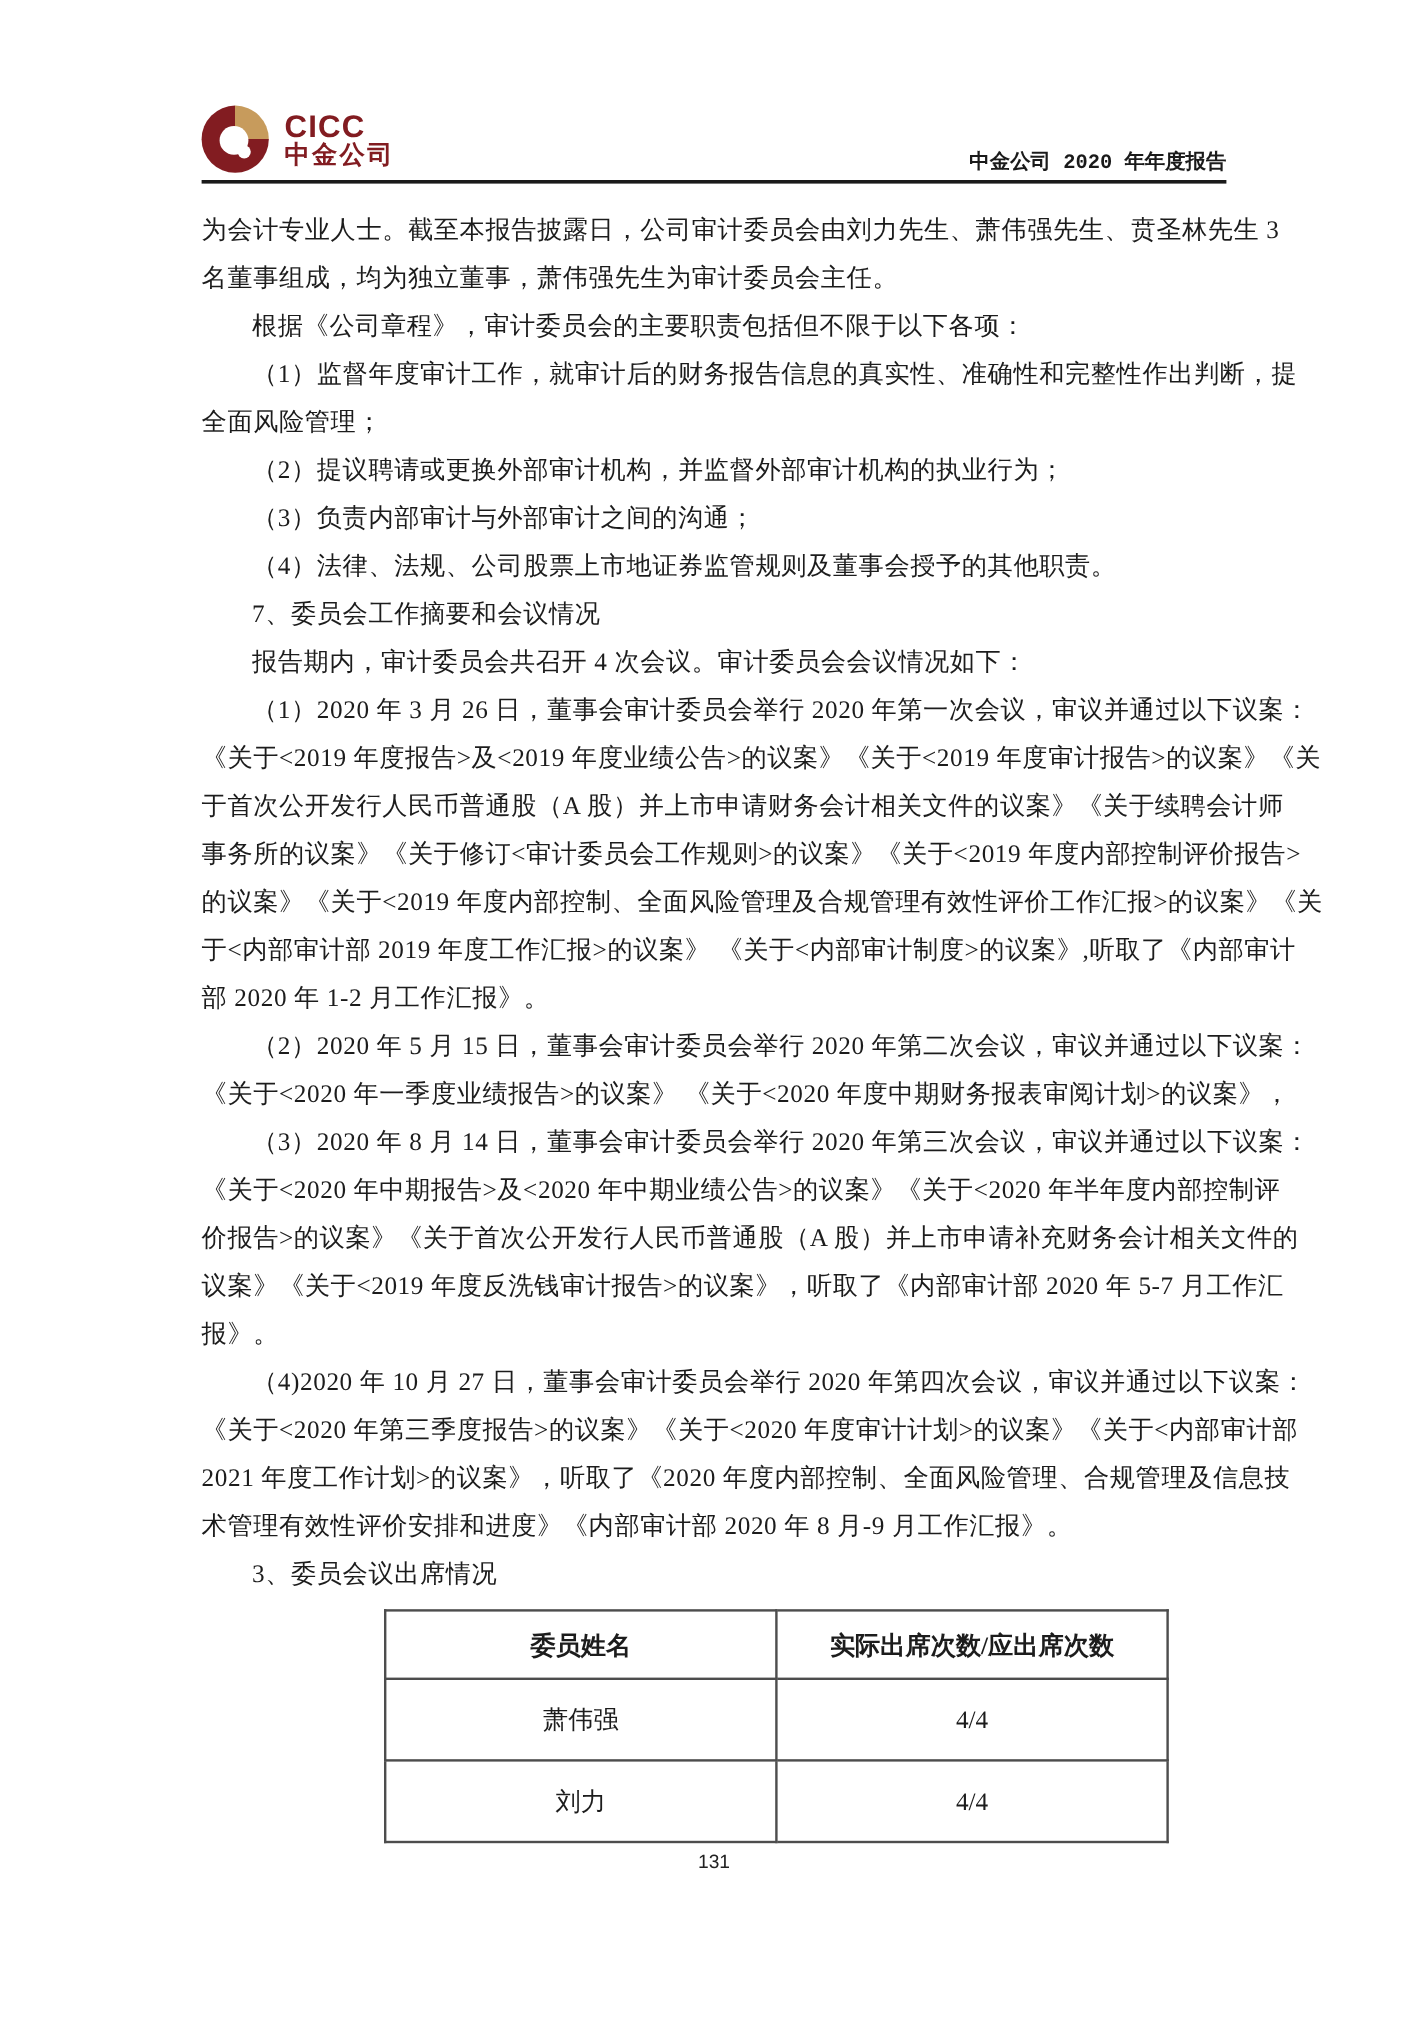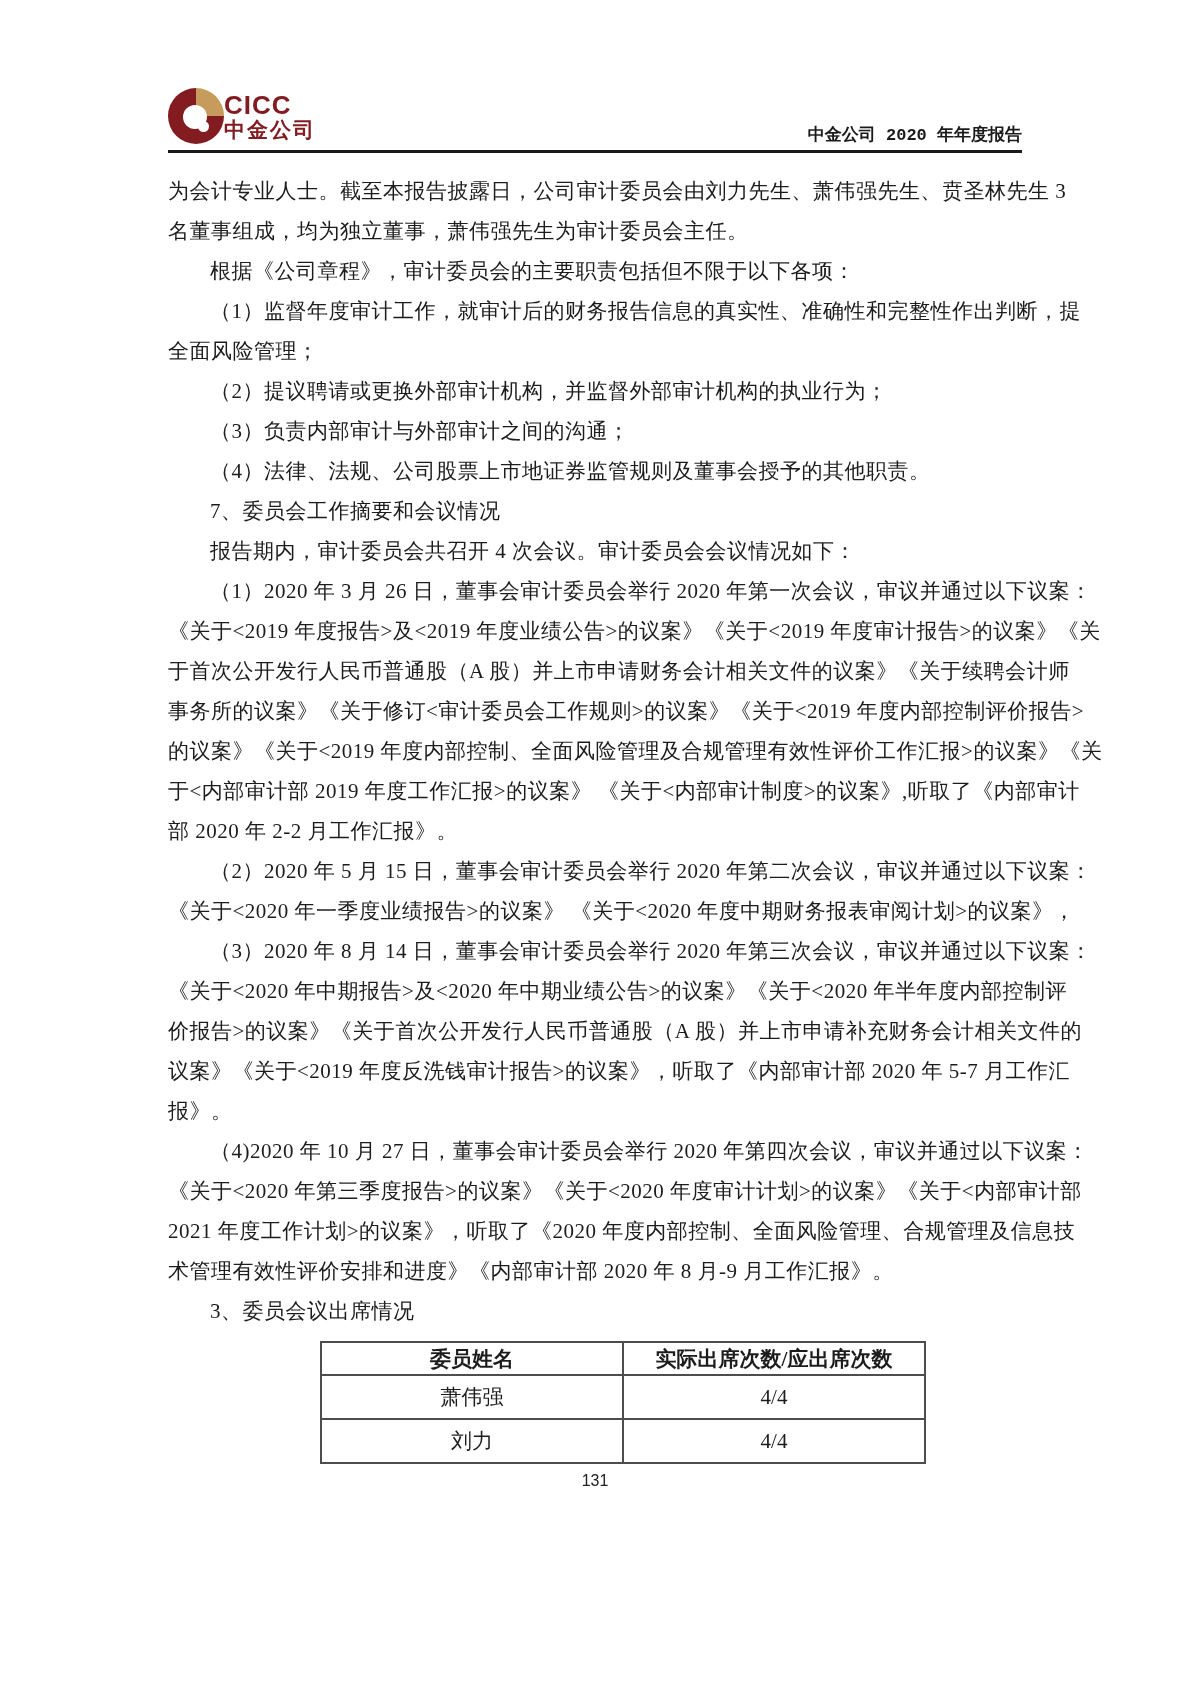--- a/index.html
+++ b/index.html
@@ -3,21 +3,21 @@
 <meta charset="utf-8">
 <style>
   html,body{margin:0;padding:0;background:#ffffff;}
   body{width:1190px;height:1683px;overflow:hidden;
        font-family:"Liberation Serif","DejaVu Serif",serif;color:#1c1c1c;}
   .page{width:1190px;height:1683px;box-sizing:border-box;padding:72px 168px 0 168px;position:relative;}
 
   
   .header{display:flex;justify-content:space-between;align-items:flex-end;height:78px;
           border-bottom:3px solid #1a1a1a;}
-  .logo{display:flex;align-items:center;margin-bottom:6px;}
+  .logo{display:flex;align-items:center;gap:13px;margin-bottom:6px;}
   .logo-mark{width:56px;height:56px;border-radius:50%;position:relative;flex:0 0 auto;
              background:conic-gradient(var(--gold) 0deg 90deg, var(--maroon) 90deg 360deg);}
   .logo-mark::before{content:"";position:absolute;width:24px;height:24px;border-radius:50%;
              background:#ffffff;left:15px;top:17px;}
   .logo-mark::after{content:"";position:absolute;width:11px;height:11px;border-radius:50%;
              background:#ffffff;left:30px;top:33px;}
   .brand-text{display:flex;flex-direction:column;line-height:1.02;
              font-family:"Liberation Sans","DejaVu Sans",sans-serif;font-weight:bold;color:var(--maroon);}
   .brand-en{font-size:26px;letter-spacing:1px;}
   .brand-zh{font-size:21px;letter-spacing:2px;}
@@ -27,21 +27,21 @@
   .doc{margin-top:18px;font-size:21px;}
   .line{height:40px;line-height:40px;text-align:justify;white-space:nowrap;
         text-align-last:justify;letter-spacing:0.5px;}
   .line.end{text-align-last:left;}
   .line.indent{text-indent:2em;}
 
   
   .tablewrap{margin-top:10px;margin-left:152px;}
   table{border-collapse:collapse;width:600px;table-layout:fixed;
         font-size:21px;color:#1c1c1c;}
-  th,td{border:2px solid #4d4d4d;text-align:center;vertical-align:middle;padding:0;}
+  th,td{border:2px solid #4d4d4d;text-align:center;vertical-align:middle;padding:12px;}
   th{height:31px;font-weight:bold;}
   td{height:42px;}
 
   
   .pageno{margin-top:8px;text-align:center;font-size:16px;color:#222;
           font-family:"Liberation Sans","DejaVu Sans",sans-serif;}
 </style>
 </head>
 <body>
 
@@ -68,21 +68,21 @@
       <div class="line end indent">（3）负责内部审计与外部审计之间的沟通；</div>
       <div class="line end indent">（4）法律、法规、公司股票上市地证券监管规则及董事会授予的其他职责。</div>
       <div class="line end indent">7、委员会工作摘要和会议情况</div>
       <div class="line end indent">报告期内，审计委员会共召开 4 次会议。审计委员会会议情况如下：</div>
       <div class="line indent">（1）2020 年 3 月 26 日，董事会审计委员会举行 2020 年第一次会议，审议并通过以下议案：</div>
       <div class="line">《关于&lt;2019 年度报告&gt;及&lt;2019 年度业绩公告&gt;的议案》《关于&lt;2019 年度审计报告&gt;的议案》《关</div>
       <div class="line">于首次公开发行人民币普通股（A 股）并上市申请财务会计相关文件的议案》《关于续聘会计师</div>
       <div class="line">事务所的议案》《关于修订&lt;审计委员会工作规则&gt;的议案》《关于&lt;2019 年度内部控制评价报告&gt;</div>
       <div class="line">的议案》《关于&lt;2019 年度内部控制、全面风险管理及合规管理有效性评价工作汇报&gt;的议案》《关</div>
       <div class="line">于&lt;内部审计部 2019 年度工作汇报&gt;的议案》 《关于&lt;内部审计制度&gt;的议案》,听取了《内部审计</div>
-      <div class="line end">部 2020 年 2-2 月工作汇报》。</div>
+      <div class="line end">部 2020 年 1-2 月工作汇报》。</div>
       <div class="line indent">（2）2020 年 5 月 15 日，董事会审计委员会举行 2020 年第二次会议，审议并通过以下议案：</div>
       <div class="line">《关于&lt;2020 年一季度业绩报告&gt;的议案》 《关于&lt;2020 年度中期财务报表审阅计划&gt;的议案》，</div>
       <div class="line indent">（3）2020 年 8 月 14 日，董事会审计委员会举行 2020 年第三次会议，审议并通过以下议案：</div>
       <div class="line">《关于&lt;2020 年中期报告&gt;及&lt;2020 年中期业绩公告&gt;的议案》《关于&lt;2020 年半年度内部控制评</div>
       <div class="line">价报告&gt;的议案》《关于首次公开发行人民币普通股（A 股）并上市申请补充财务会计相关文件的</div>
       <div class="line">议案》《关于&lt;2019 年度反洗钱审计报告&gt;的议案》，听取了《内部审计部 2020 年 5-7 月工作汇</div>
       <div class="line end">报》。</div>
       <div class="line indent">（4)2020 年 10 月 27 日，董事会审计委员会举行 2020 年第四次会议，审议并通过以下议案：</div>
       <div class="line">《关于&lt;2020 年第三季度报告&gt;的议案》《关于&lt;2020 年度审计计划&gt;的议案》《关于&lt;内部审计部</div>
       <div class="line">2021 年度工作计划&gt;的议案》，听取了《2020 年度内部控制、全面风险管理、合规管理及信息技</div>

